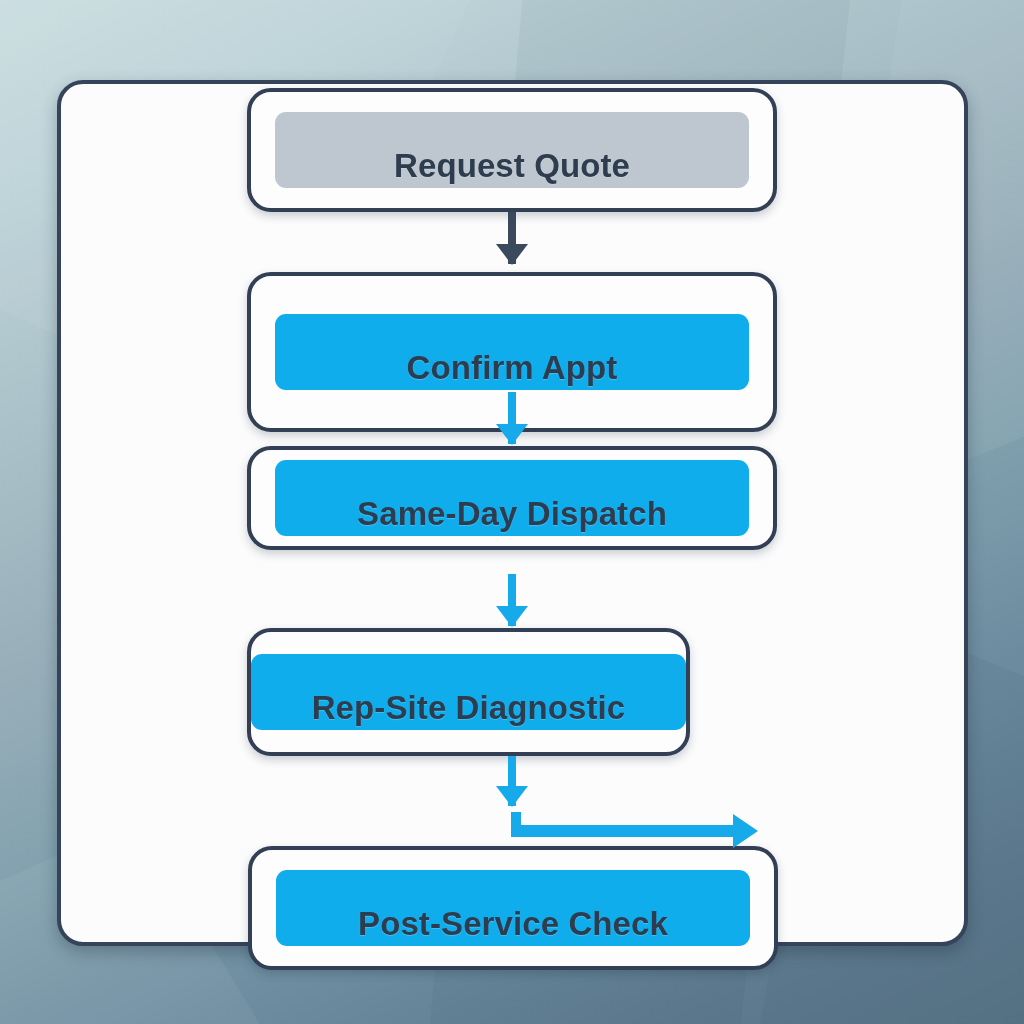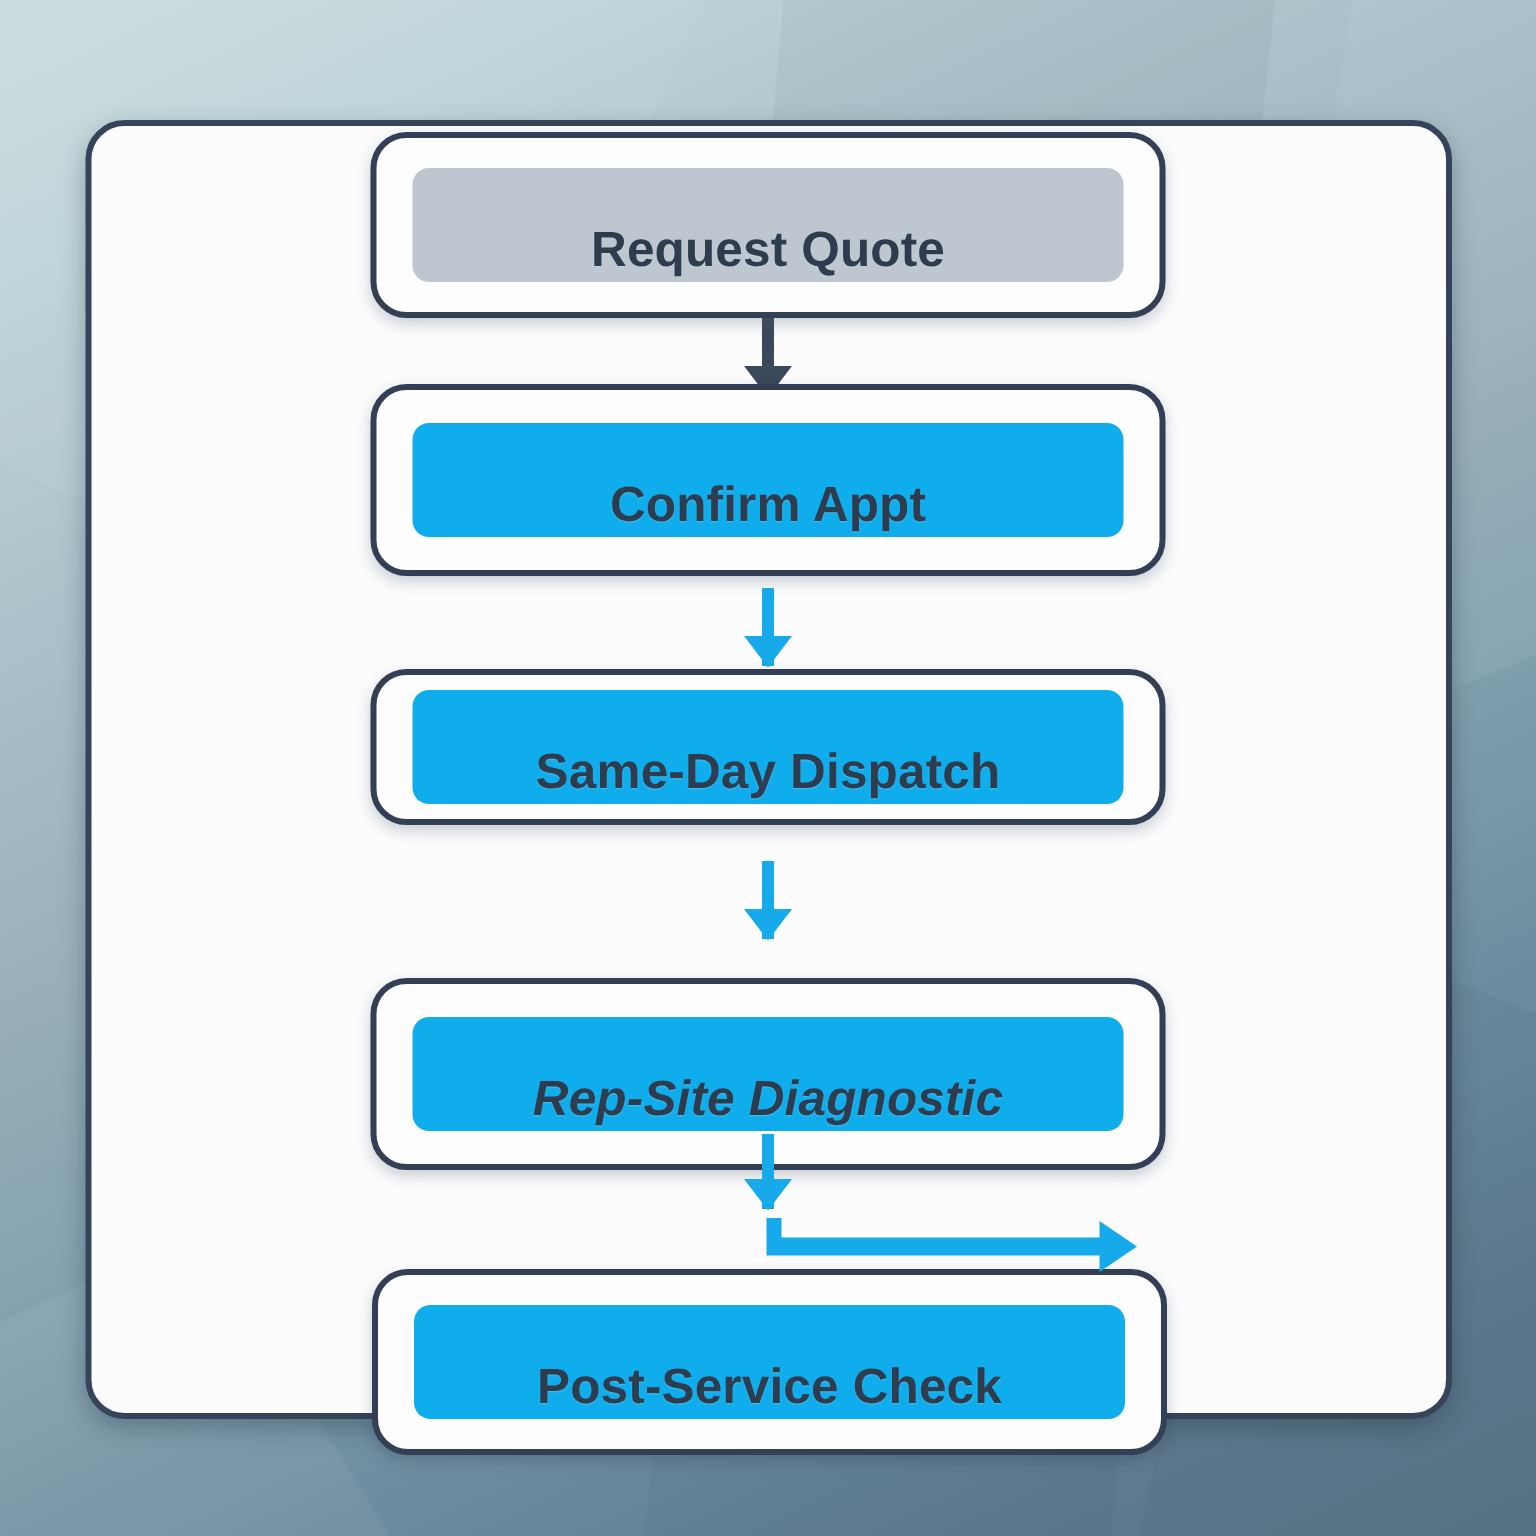--- a/index.html
+++ b/index.html
@@ -139,21 +139,21 @@
   <div class="node-bar gray">
     <span class="node-label">Request Quote</span>
   </div>
 </div>
 
 <div class="connector navy" style="left:491px;top:212px;height:52px;">
   <div class="shaft"></div>
   <div class="head"></div>
 </div>
 
-<div class="node" style="left:247px;top:256px;width:530px;height:128px;">
+<div class="node" style="left:247px;top:272px;width:530px;height:160px;">
   <div class="node-bar blue">
     <span class="node-label">Confirm Appt</span>
   </div>
 </div>
 
 <div class="connector blue" style="left:491px;top:392px;height:52px;">
   <div class="shaft"></div>
   <div class="head"></div>
 </div>
 
@@ -161,21 +161,21 @@
   <div class="node-bar blue">
     <span class="node-label">Same-Day Dispatch</span>
   </div>
 </div>
 
 <div class="connector blue" style="left:491px;top:574px;height:52px;">
   <div class="shaft"></div>
   <div class="head"></div>
 </div>
 
-<div class="node" style="left:247px;top:652px;width:530px;height:128px;font-style:italic;">
+<div class="node" style="left:247px;top:628px;width:443px;height:128px;">
   <div class="node-bar blue">
     <span class="node-label">Rep-Site Diagnostic</span>
   </div>
 </div>
 
 <div class="connector blue" style="left:491px;top:756px;height:50px;">
   <div class="shaft"></div>
   <div class="head"></div>
 </div>
 

